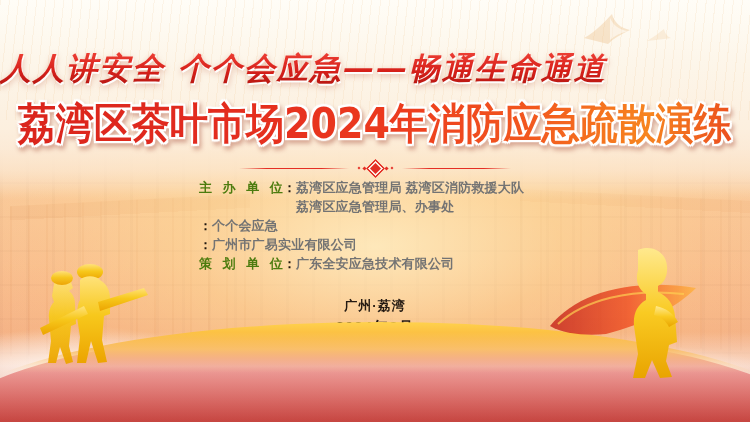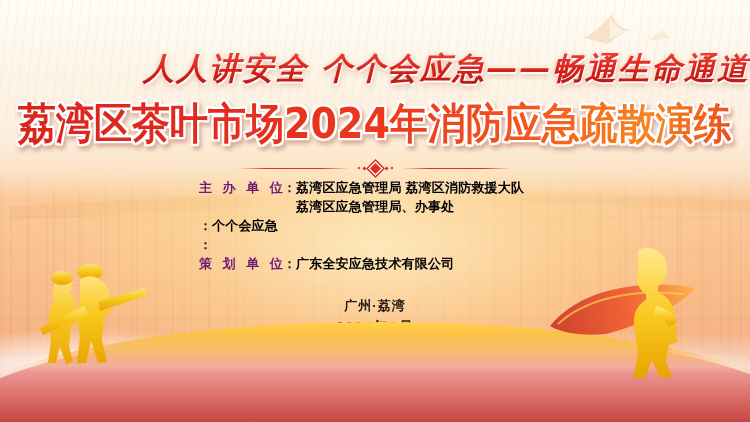--- a/index.html
+++ b/index.html
@@ -100,21 +100,21 @@
   .fig svg{display:block;}
   .fig-left{left:28px;width:128px;height:128px;}
   .fig-right{right:48px;width:104px;height:136px;}
   .fan{
     position:absolute;right:52px;bottom:78px;width:150px;height:70px;
     opacity:.9;
   }
   
   .subtitle{
     position:absolute;left:0;top:48px;width:750px;
-    text-align:right;white-space:nowrap;
+    text-align:left;white-space:nowrap;
     font-family:"DejaVu Serif","Liberation Serif",serif;
     font-size:31px;font-weight:700;font-style:italic;
     letter-spacing:2px;
     color:#d6201a;
     background:linear-gradient(180deg,#f2453a 0%,#d6201a 55%,#ad1410 100%);
     -webkit-background-clip:text;background-clip:text;
     -webkit-text-fill-color:transparent;
     filter:drop-shadow(1.5px 2px 0 rgba(255,255,255,.95)) drop-shadow(0 2px 3px rgba(180,60,30,.28));
   }
   
@@ -149,24 +149,24 @@
   }
   
   .organizers{
     position:absolute;left:0;top:178px;width:750px;
     display:flex;flex-direction:column;align-items:center;
     font-size:13px;color:#241a12;line-height:19px;
   }
   .org-row{display:flex;align-items:flex-start;width:352px;}
   .org-label{
     width:84px;flex:0 0 84px;text-align:justify;text-align-last:justify;
-    font-weight:700;color:#701a75;letter-spacing:.2px;
+    font-weight:700;color:#4d7c0f;letter-spacing:.2px;
   }
   .org-colon{flex:0 0 8px;font-weight:700;color:#1d140d;}
-  .org-value{flex:1;font-weight:600;color:#000000;letter-spacing:.2px;}
+  .org-value{flex:1;font-weight:600;color:#737373;letter-spacing:.2px;}
   .org-row.continuation .org-label,
   .org-row.continuation .org-colon{visibility:hidden;}
   
   .footer{
     position:absolute;left:0;top:296px;width:750px;text-align:center;
     color:#241a12;
   }
   .footer .place{font-size:13px;font-weight:600;line-height:20px;letter-spacing:1px;}
   .footer .date{font-size:15px;font-weight:600;line-height:22px;letter-spacing:1px;}
 </style>
@@ -216,20 +216,21 @@
         <span class="org-label">主办单位</span>
         <span class="org-colon">：</span>
         <span class="org-value">荔湾区应急管理局、办事处</span>
       </div>
       <div class="org-row">
         <span class="org-colon">：</span>
         <span class="org-value">个个会应急</span>
       </div>
       <div class="org-row">
         <span class="org-colon">：</span>
+        <span class="org-value">广州市广易实业有限公司</span>
       </div>
       <div class="org-row">
         <span class="org-label">策划单位</span>
         <span class="org-colon">：</span>
         <span class="org-value">广东全安应急技术有限公司</span>
       </div>
     </div>
 
   <div class="footer">
     <div class="place">广州·荔湾</div>

